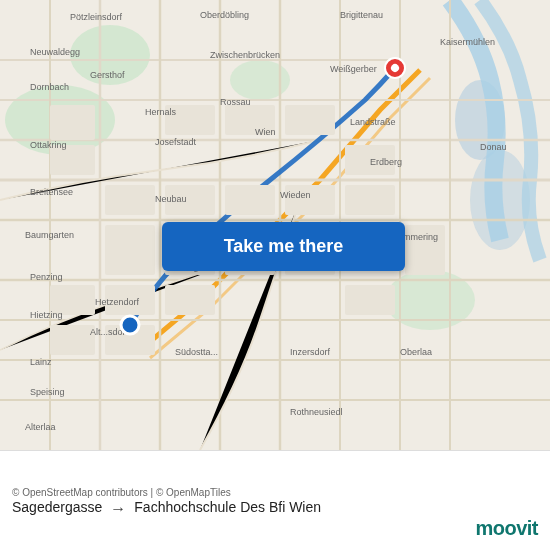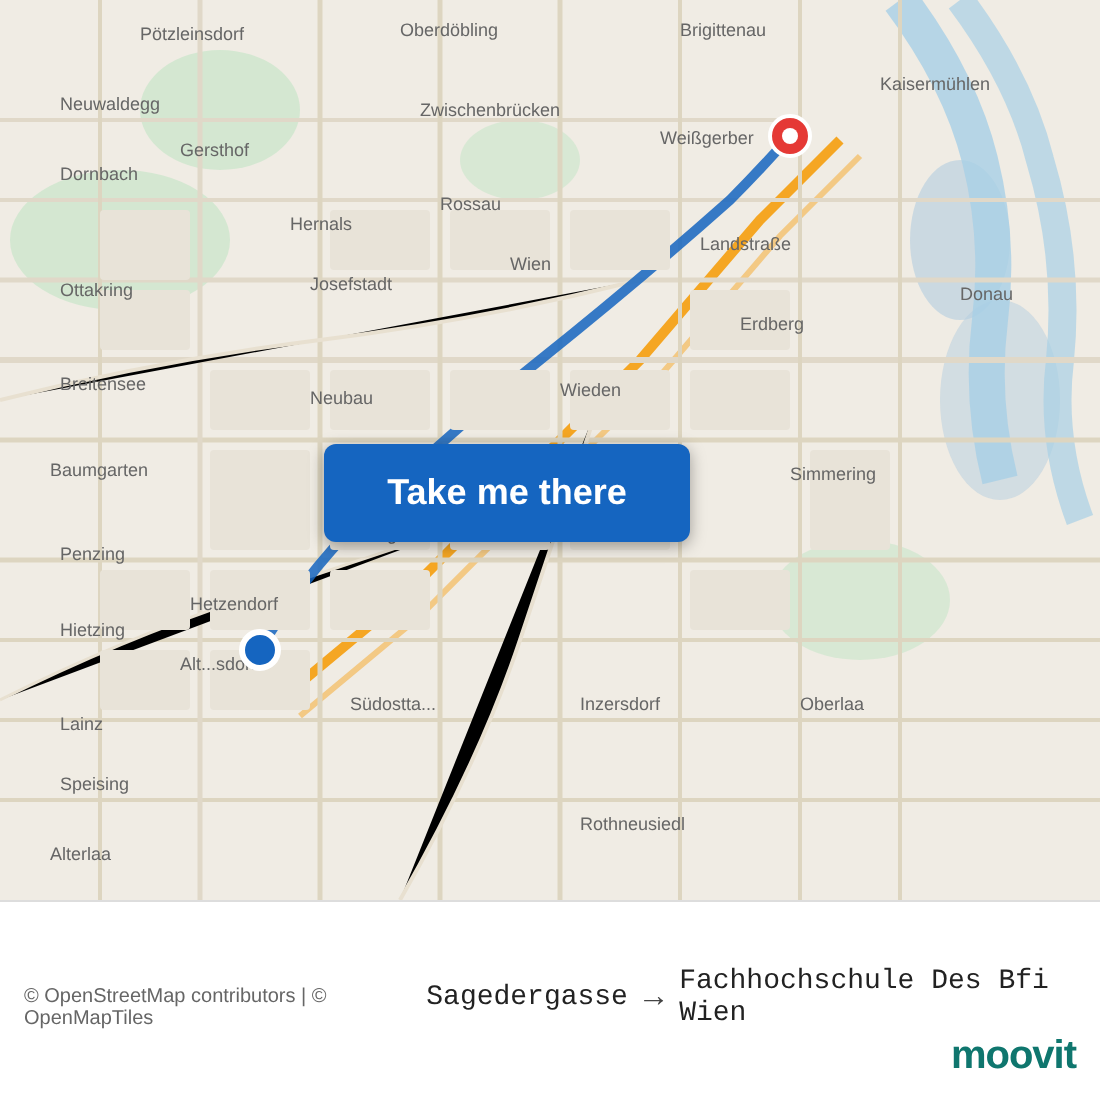--- a/index.html
+++ b/index.html
@@ -32,54 +32,53 @@
       position: absolute;
       top: 0; left: 0;
       width: 100%; height: 100%;
     }
 
     
     .take-me-there-btn {
       position: absolute;
       left: 162px;
       top: 222px;
-      width: 183px;
+      width: 243px;
       height: 49px;
       background-color: #1565c0;
       color: white;
       border: none;
       border-radius: 6px;
       font-size: 18px;
       font-weight: bold;
       cursor: pointer;
       display: flex;
       align-items: center;
       justify-content: center;
       box-shadow: 0 2px 8px rgba(0,0,0,0.35);
     }
 
     
     .bottom-bar {
       width: 550px;
       height: 100px;
       background: white;
       display: flex;
-      flex-direction: row;
+      flex-direction: column;
       justify-content: center;
       padding: 8px 12px;
       border-top: 1px solid #ddd;
       position: relative;
     }
 
     .route-row {
       display: flex;
       align-items: center;
       gap: 8px;
       margin-bottom: 4px;
-      font-family: Liberation Mono, monospace;
     }
 
     .origin-text {
       font-size: 14px;
       font-weight: 500;
       color: #222;
     }
 
     .arrow-icon {
       font-size: 16px;

